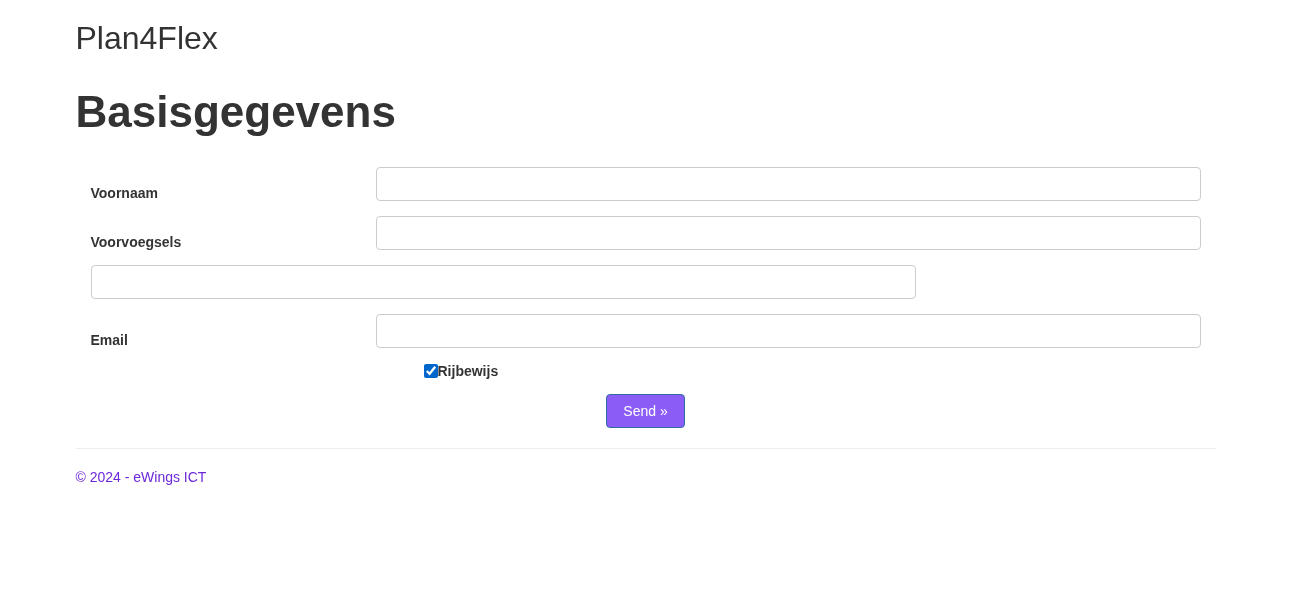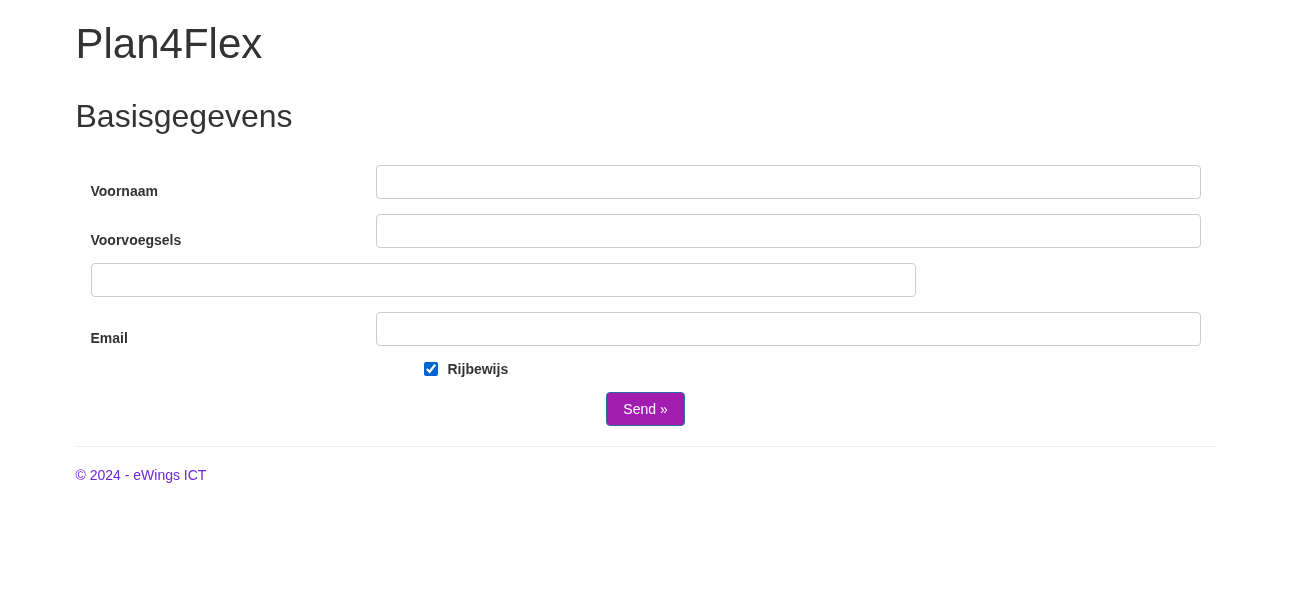--- a/index.html
+++ b/index.html
@@ -12,29 +12,29 @@
       font-size: 14px;
       color: #333;
       background: #fff;
     }
     .container {
       max-width: 1170px;
       margin: 0 auto;
       padding: 0 15px;
     }
     .page-title {
-      font-size: 42px;
+      font-size: 32px;
       font-weight: 500;
       color: #333;
       margin-top: 20px;
       margin-bottom: 30px;
     }
     .section-title {
-      font-size: 32px;
-      font-weight: 400;
+      font-size: 44px;
+      font-weight: 700;
       color: #333;
       margin-top: 24px;
       margin-bottom: 30px;
     }
     .form-group {
       display: flex;
       margin-bottom: 15px;
       align-items: flex-end;
     }
     .form-label {
@@ -59,21 +59,20 @@
       font-size: 14px;
       line-height: 1.42857143;
       color: #555;
       background-color: #fff;
       border: 1px solid #ccc;
       border-radius: 4px;
     }
     .checkbox-row {
       display: flex;
       align-items: center;
-      gap: 10px;
       padding-left: 48px;
     }
     .checkbox-input {
       width: 14px;
       height: 14px;
       accent-color: #0066cc;
     }
     .checkbox-label {
       font-weight: 700;
       font-size: 14px;
@@ -109,21 +108,21 @@
       margin-top: 15px;
       margin-bottom: 20px;
     }
     .btn-primary {
       display: inline-block;
       padding: 8px 16px;
       font-size: 14px;
       font-weight: 400;
       text-align: center;
       color: #fff;
-      background-color: #a21caf;
+      background-color: #8b5cf6;
       border: 1px solid #2e6da4;
       border-radius: 4px;
       cursor: pointer;
     }
     hr {
       margin-top: 20px;
       margin-bottom: 20px;
       border: 0;
       border-top: 1px solid #eee;
     }

